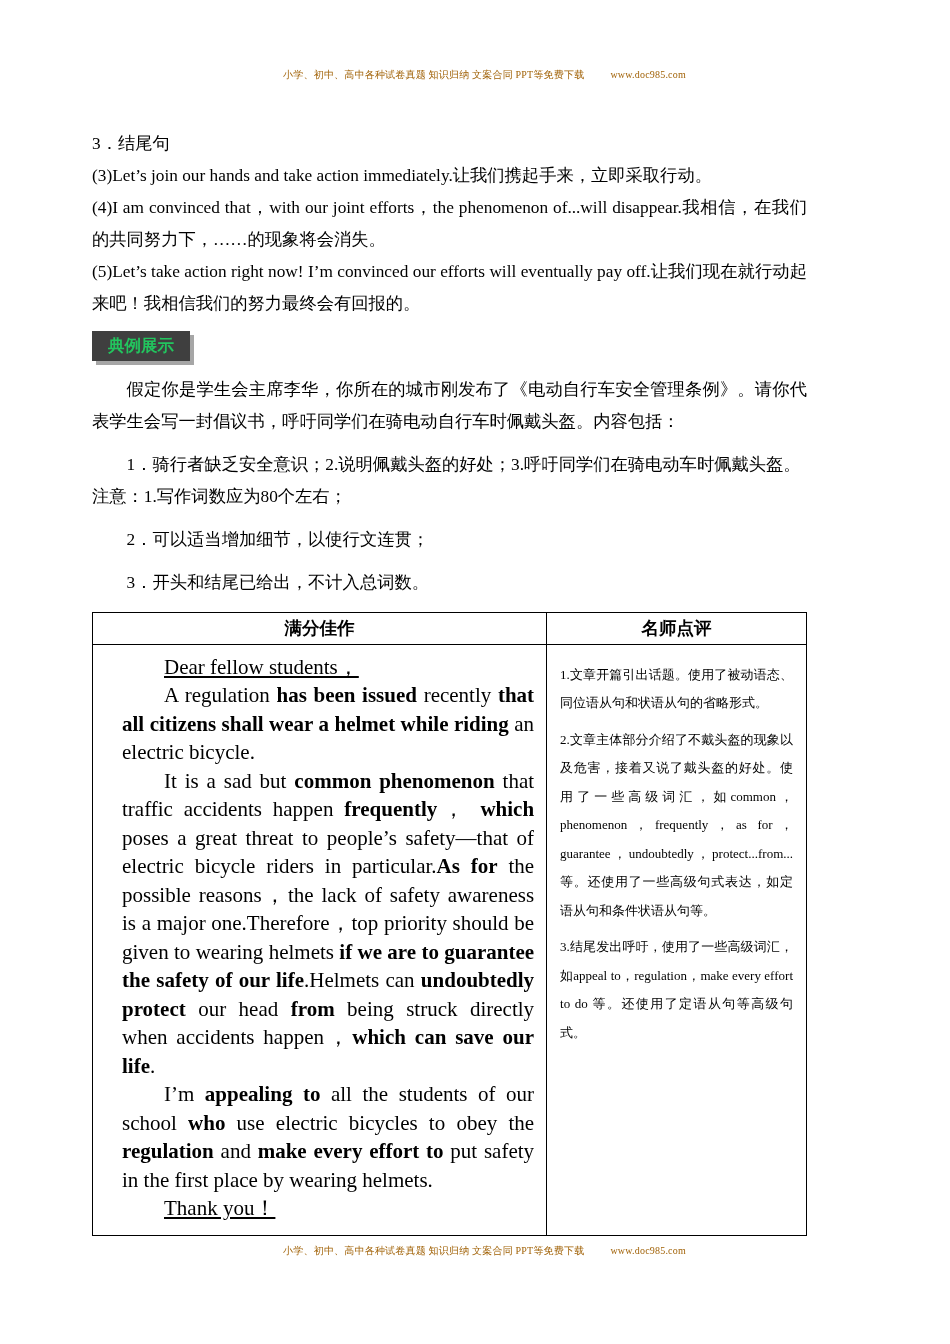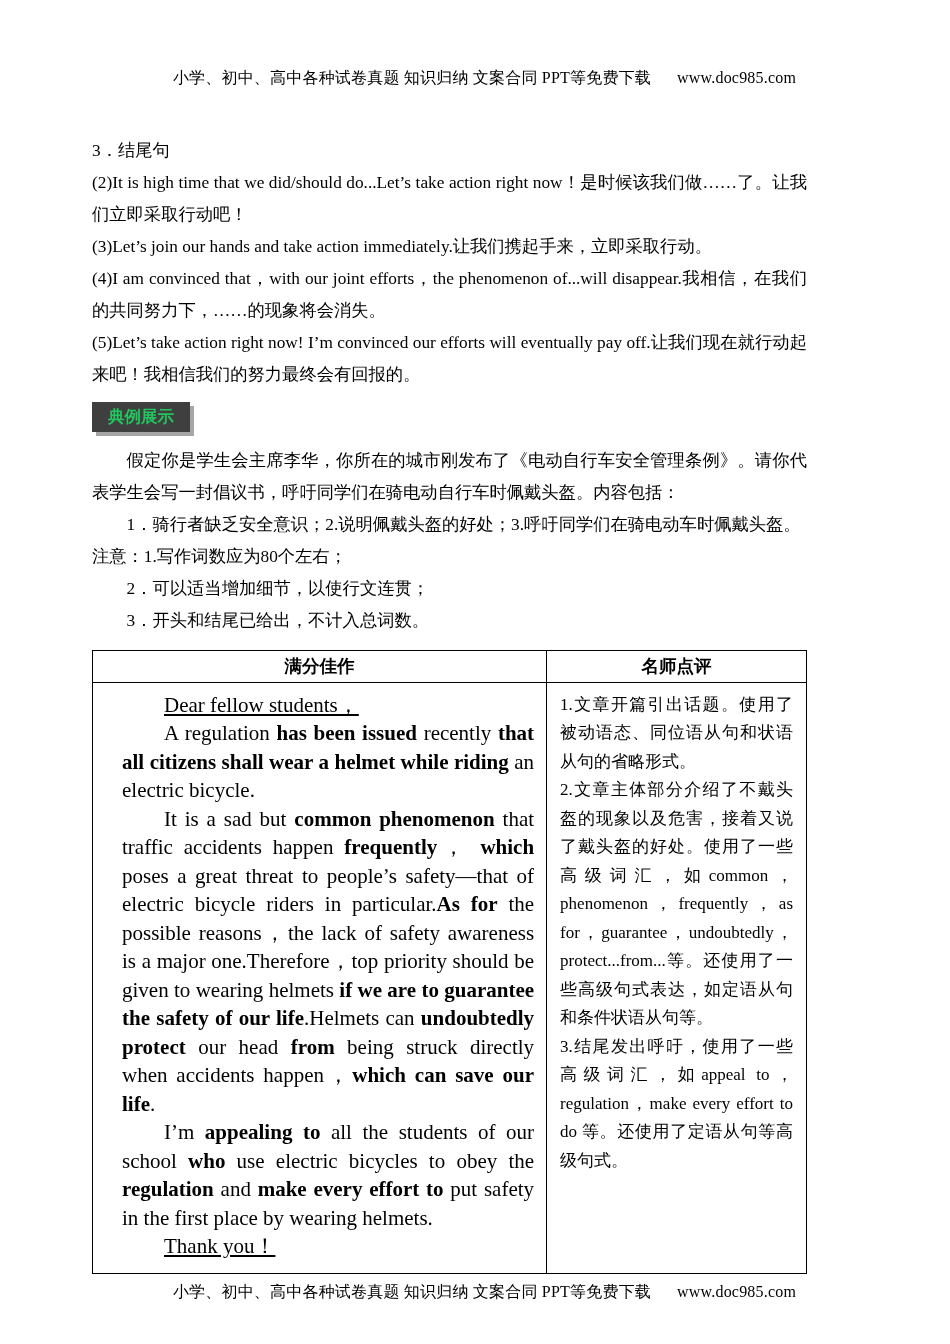--- a/index.html
+++ b/index.html
@@ -5,32 +5,32 @@
   * { margin:0; padding:0; box-sizing:border-box; }
   html,body { background:#ffffff; }
   body {
     width:950px; min-height:1344px; margin:0 auto;
     font-family:"Liberation Serif","DejaVu Serif",serif;
     color:#000;
   }
   .page { width:950px; min-height:1344px; position:relative; }
 
   .runner {
-    text-align:center; font-size:16px; color:#000000;
+    text-align:center; font-size:10px; color:#a16207;
     letter-spacing:0.2px;
     margin-left:19px;
   }
   .runner .url { margin-left:26px; }
   .header-runner { padding-top:68px; }
   .footer-runner { padding:8px 0 30px; }
 
   .content { padding:46px 143px 0 92px; }
 
   .line { font-size:17.3px; line-height:32px; text-align:justify; }
-  .indent { text-indent:2em; }
+  .indent { text-indent:2em;margin-top:11px; }
   .oneline { white-space:nowrap; overflow:visible; }
 
   .badge-row { margin:11px 0 13px; }
   .badge {
     display:inline-block;
     background:var(--badge-bg,#3f3f3f);
     color:#22c55e;
     font-family:"Liberation Sans","DejaVu Sans",sans-serif;
     font-weight:bold;
     font-size:16.5px;
@@ -60,38 +60,38 @@
   td.comment-cell { padding:8px 13px 12px; }
 
   .essay-p {
     font-size:21px;
     line-height:28.5px;
     text-align:justify;
     text-indent:2em;
     margin-left:16px;
   }
   .comment-p {
-    font-size:17px;
+    font-size:13px;
     line-height:28.5px;
     text-align:justify;
+    margin-top:8px;
   }
 </style>
 </head>
 <body>
 
 <div class="page">
 
   <div class="runner header-runner">
     <span>小学、初中、高中各种试卷真题 知识归纳 文案合同 PPT等免费下载</span><span class="url">www.doc985.com</span>
   </div>
 
   <div class="content">
 
     <p class="line">3．结尾句</p>
-    <p class="line">(2)It is high time that we did/should do...Let’s take action right now！是时候该我们做……了。让我们立即采取行动吧！</p>
     <p class="line">(3)Let’s join our hands and take action immediately.让我们携起手来，立即采取行动。</p>
     <p class="line">(4)I am convinced that，with our joint efforts，the phenomenon of...will disappear.我相信，在我们的共同努力下，……的现象将会消失。</p>
     <p class="line">(5)Let’s take action right now! I’m convinced our efforts will eventually pay off.让我们现在就行动起来吧！我相信我们的努力最终会有回报的。</p>
 
     <div class="badge-row">
       <span class="badge">典例展示</span>
     </div>
 
     <p class="line indent">假定你是学生会主席李华，你所在的城市刚发布了《电动自行车安全管理条例》。请你代表学生会写一封倡议书，呼吁同学们在骑电动自行车时佩戴头盔。内容包括：</p>
     <p class="line indent oneline">1．骑行者缺乏安全意识；2.说明佩戴头盔的好处；3.呼吁同学们在骑电动车时佩戴头盔。</p>

